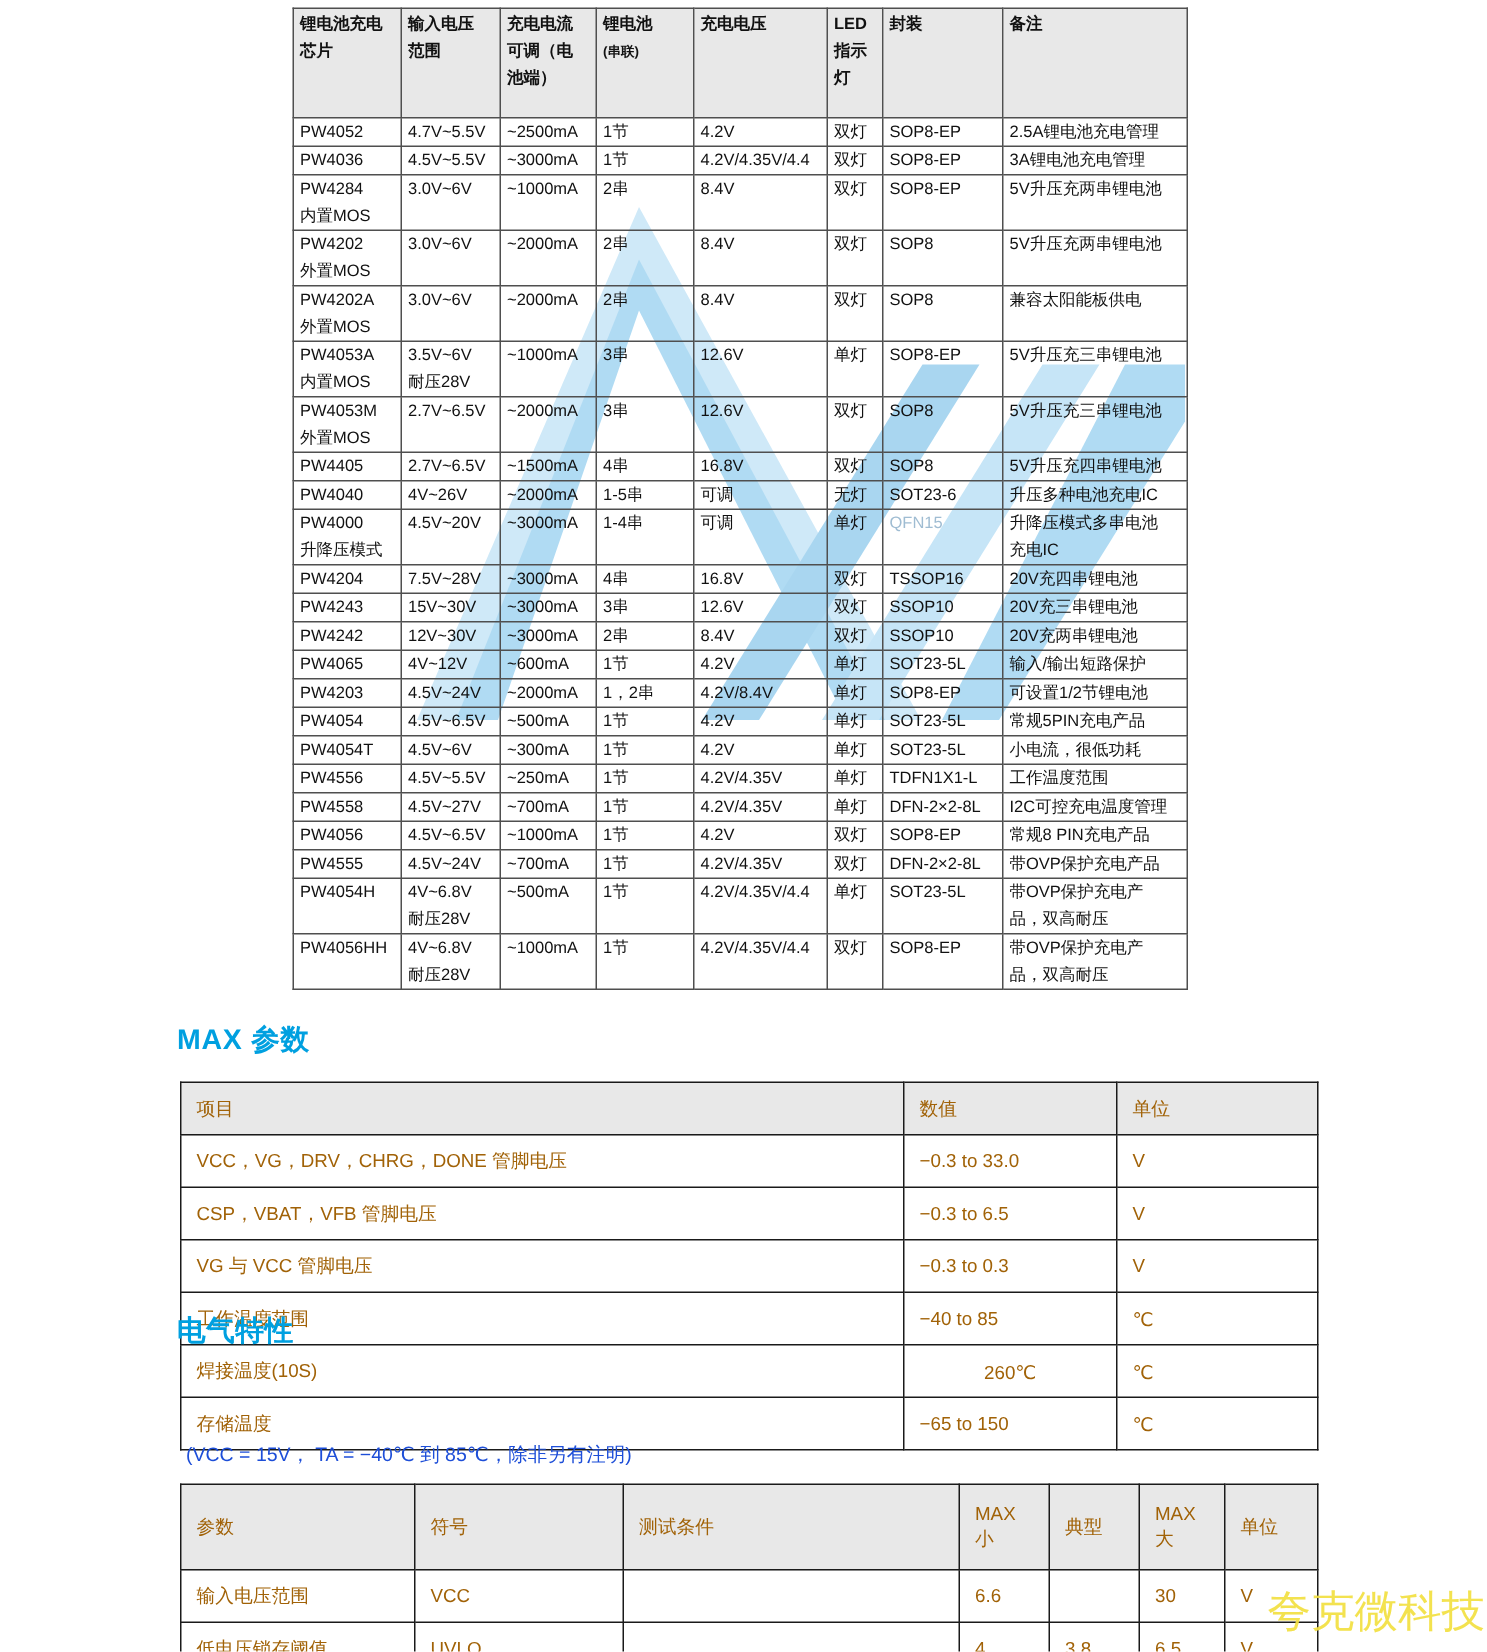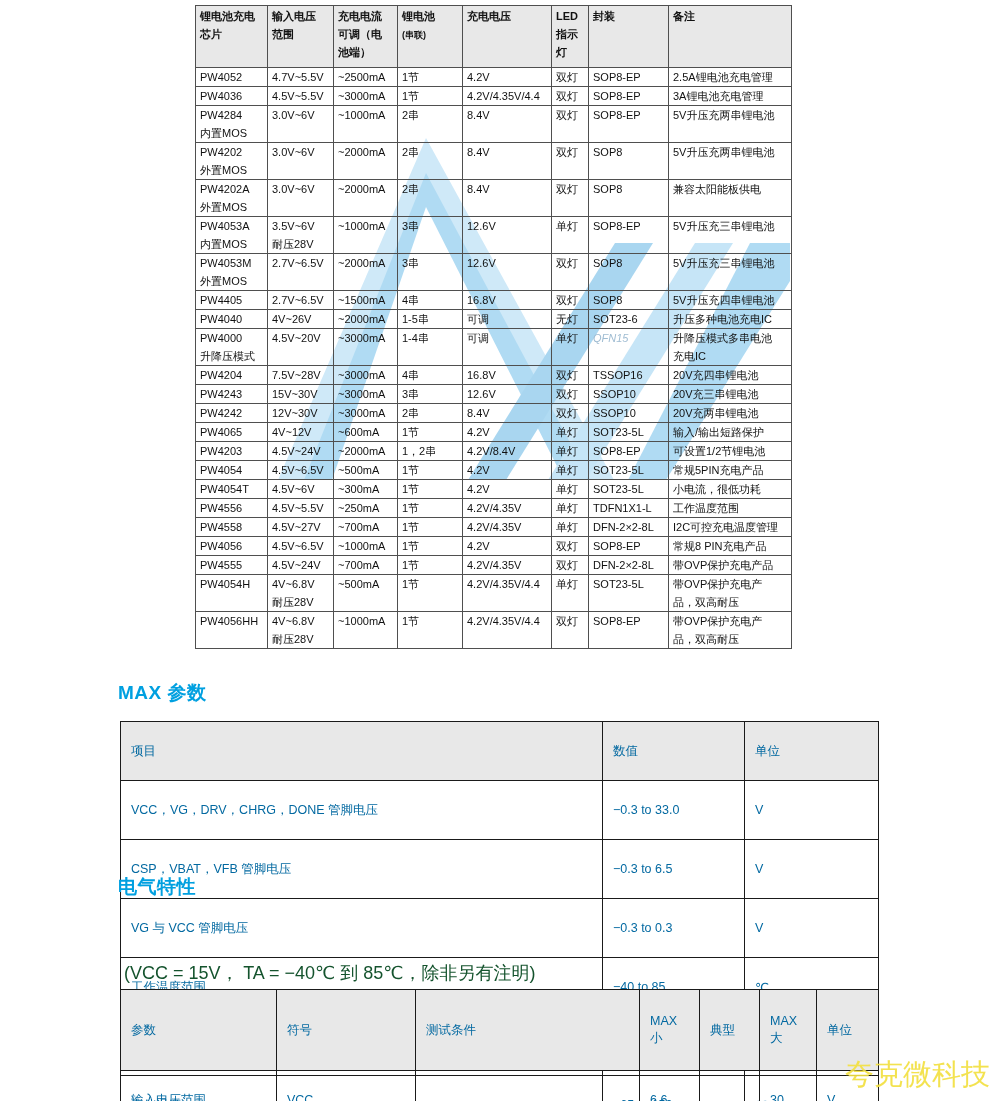--- a/index.html
+++ b/index.html
@@ -14,44 +14,44 @@
   
   #logo-wm{left:268px;top:93px;width:522px;height:387px;z-index:1;}
   
   #product-table{left:195px;top:5px;width:596px;border-collapse:collapse;table-layout:fixed;background:transparent;}
   #product-table th,#product-table td{
     border:1px solid #4f4f4f;
     font-size:11px;line-height:18px;
     padding:0 4px;text-align:left;vertical-align:top;
     white-space:pre-line;overflow:hidden;
   }
-  #product-table th{background:#e8e8e8;font-weight:bold;padding-top:1px;padding-bottom:6px;}
+  #product-table th{background:#e8e8e8;font-weight:bold;padding-top:1px;padding-bottom:17px;}
   .small{font-size:9px;}
-  .muted{color:#9fbcd2;font-style:italic;}
+  .muted{color:#9fbcd2;}
   
   .stable{border-collapse:collapse;table-layout:fixed;background:transparent;}
   .stable th,.stable td{
     border:1px solid #1a1a1a;
-    font-size:12.5px;color:#0369a1;
+    font-size:12.5px;color:#a16207;
     text-align:left;vertical-align:middle;
-    padding:16px 10px;white-space:pre-line;
+    padding:4px 10px;white-space:pre-line;
   }
   .stable th{background:#e8e8e8;font-weight:normal;}
   #max-table{left:120px;top:721px;width:758px;}
   #max-table th{height:26px;}
   #max-table td{height:26px;}
   #max-table td.center{text-align:center;margin-top:16px;}
   #elec-table{left:120px;top:989px;width:758px;}
   #elec-table th{height:48px;line-height:17px;}
   #elec-table td{height:26px;}
   
   .sec-title{font-size:19px;font-weight:bold;color:#00a0e0;letter-spacing:0.5px;}
   #max-title{left:118px;top:680px;}
   #elec-title{left:118px;top:874px;}
-  #elec-cond{left:124px;top:961px;font-size:18px;color:#14532d;}
+  #elec-cond{left:124px;top:961px;font-size:13px;color:#1d4ed8;}
   
   #brand-wm{
     left:845px;top:1055px;z-index:3;
     font-size:29px;color:rgba(242,224,64,0.92);
     white-space:nowrap;
   }
 </style>
 </head>
 <body>
 

